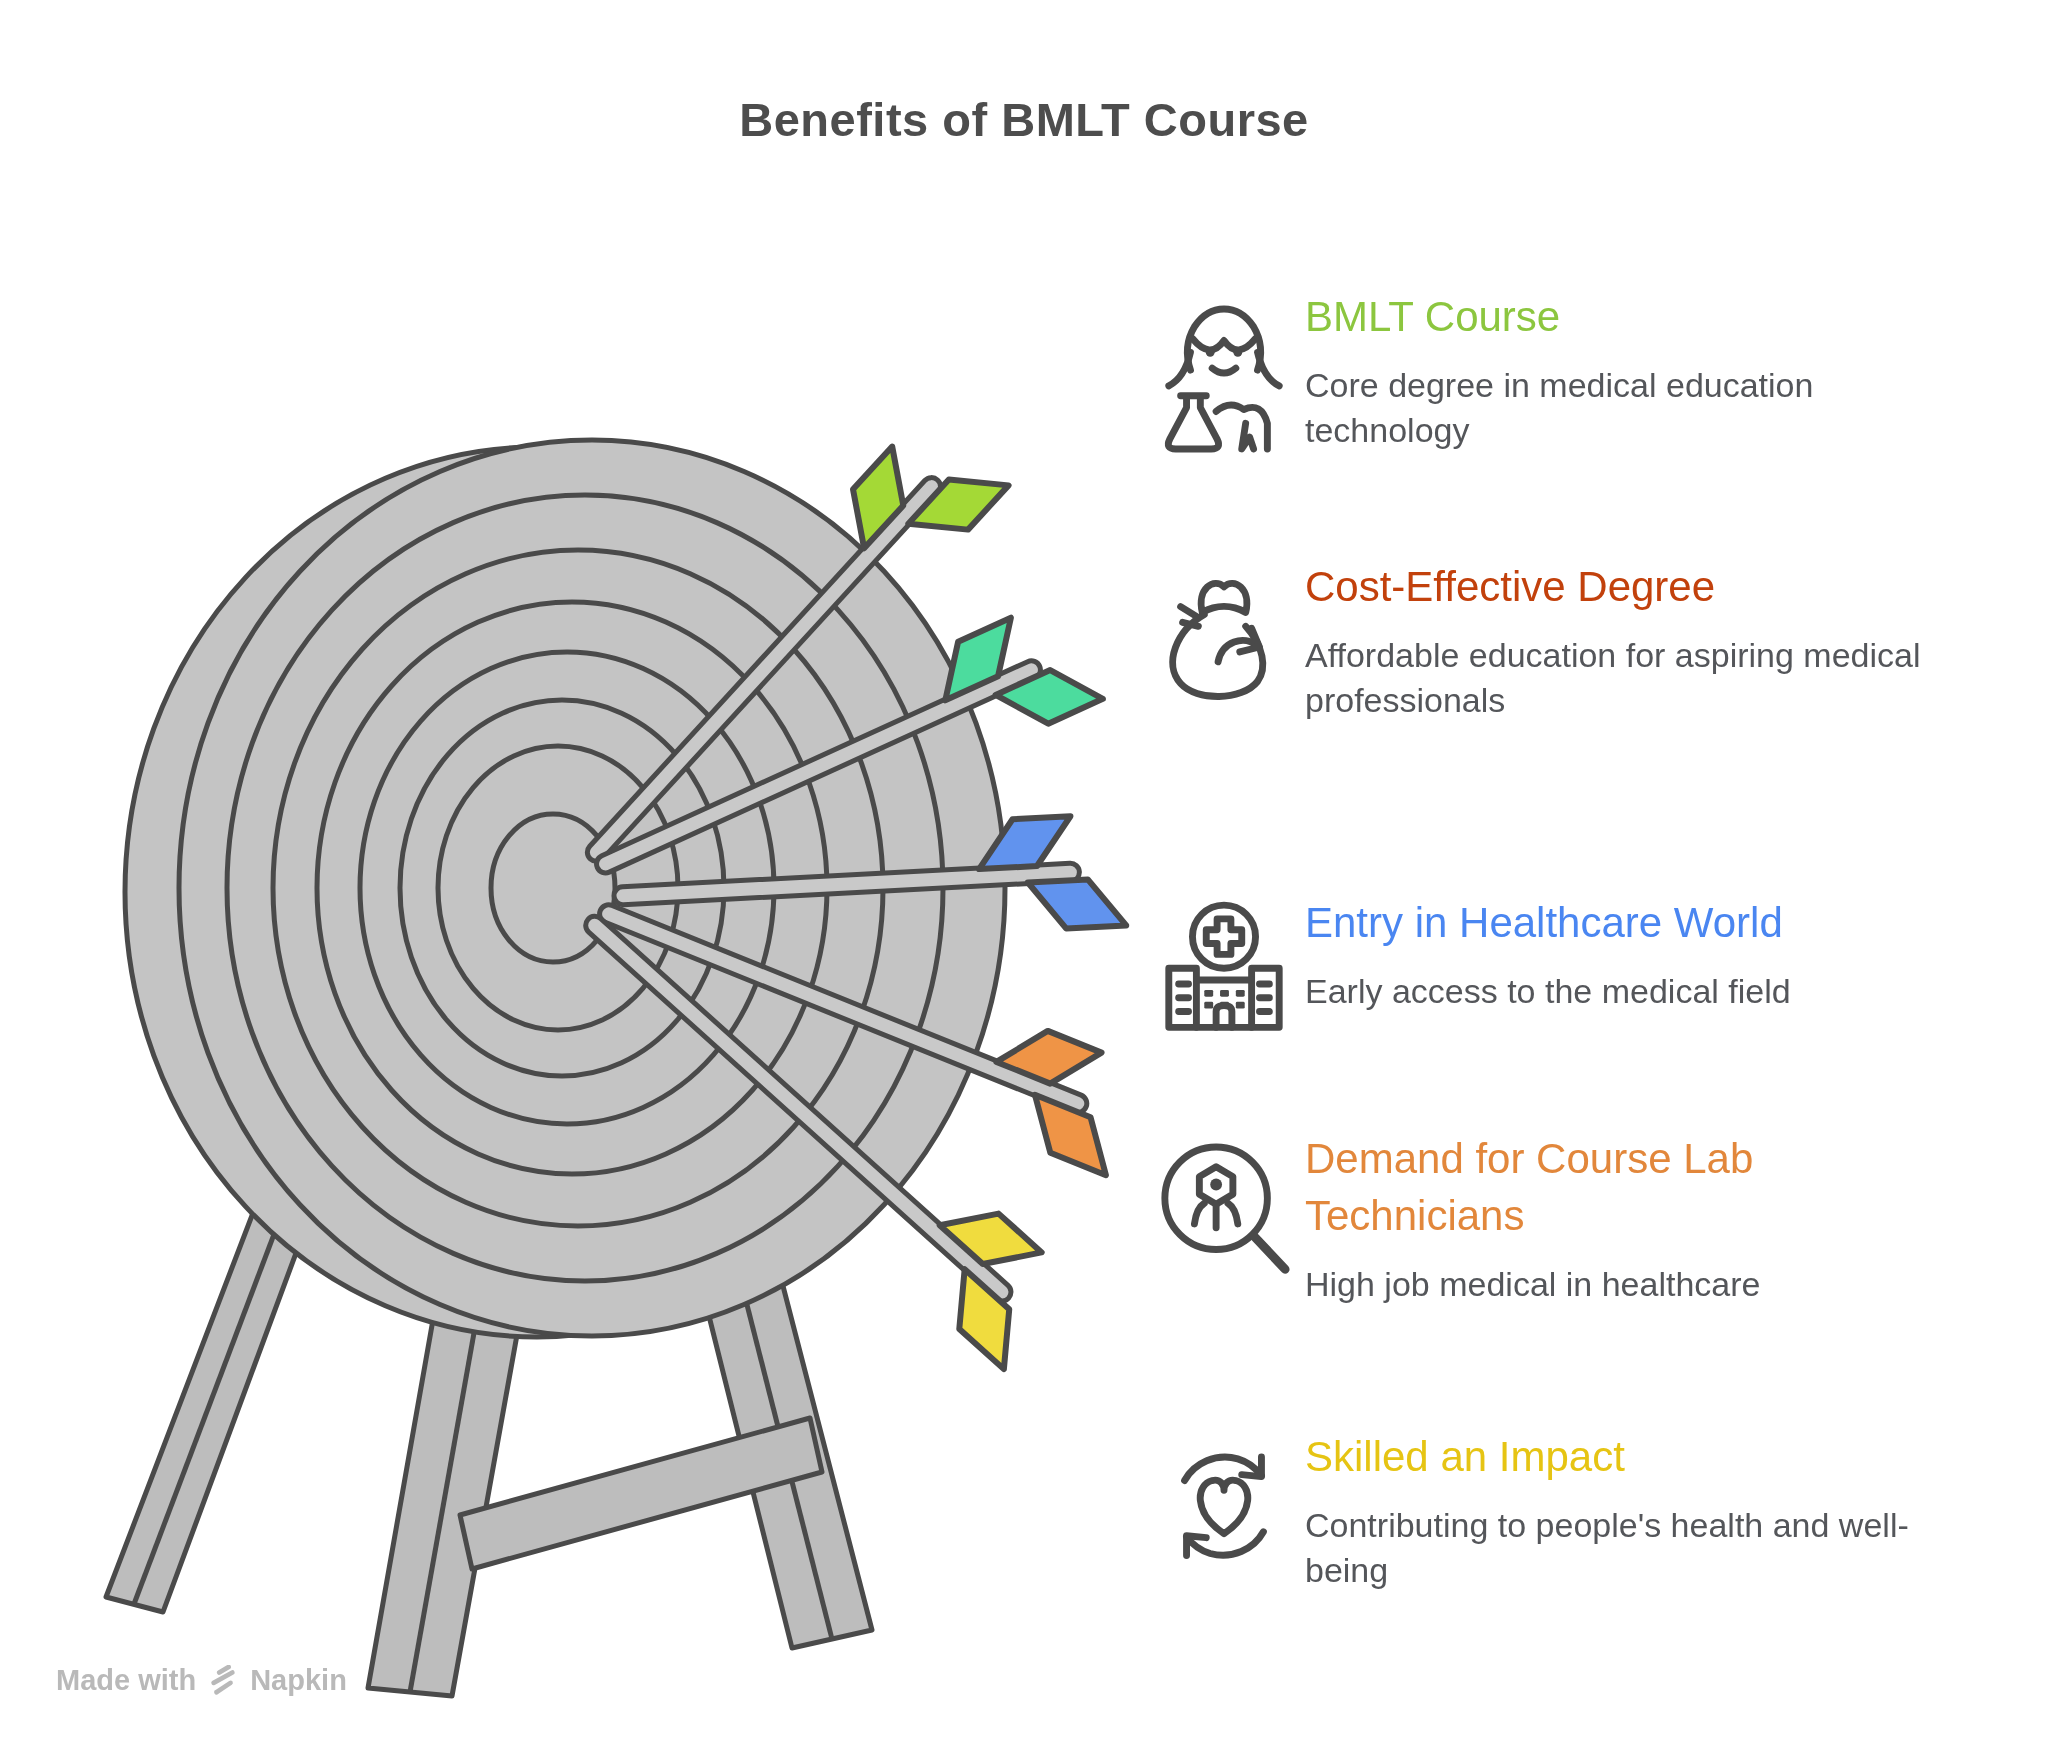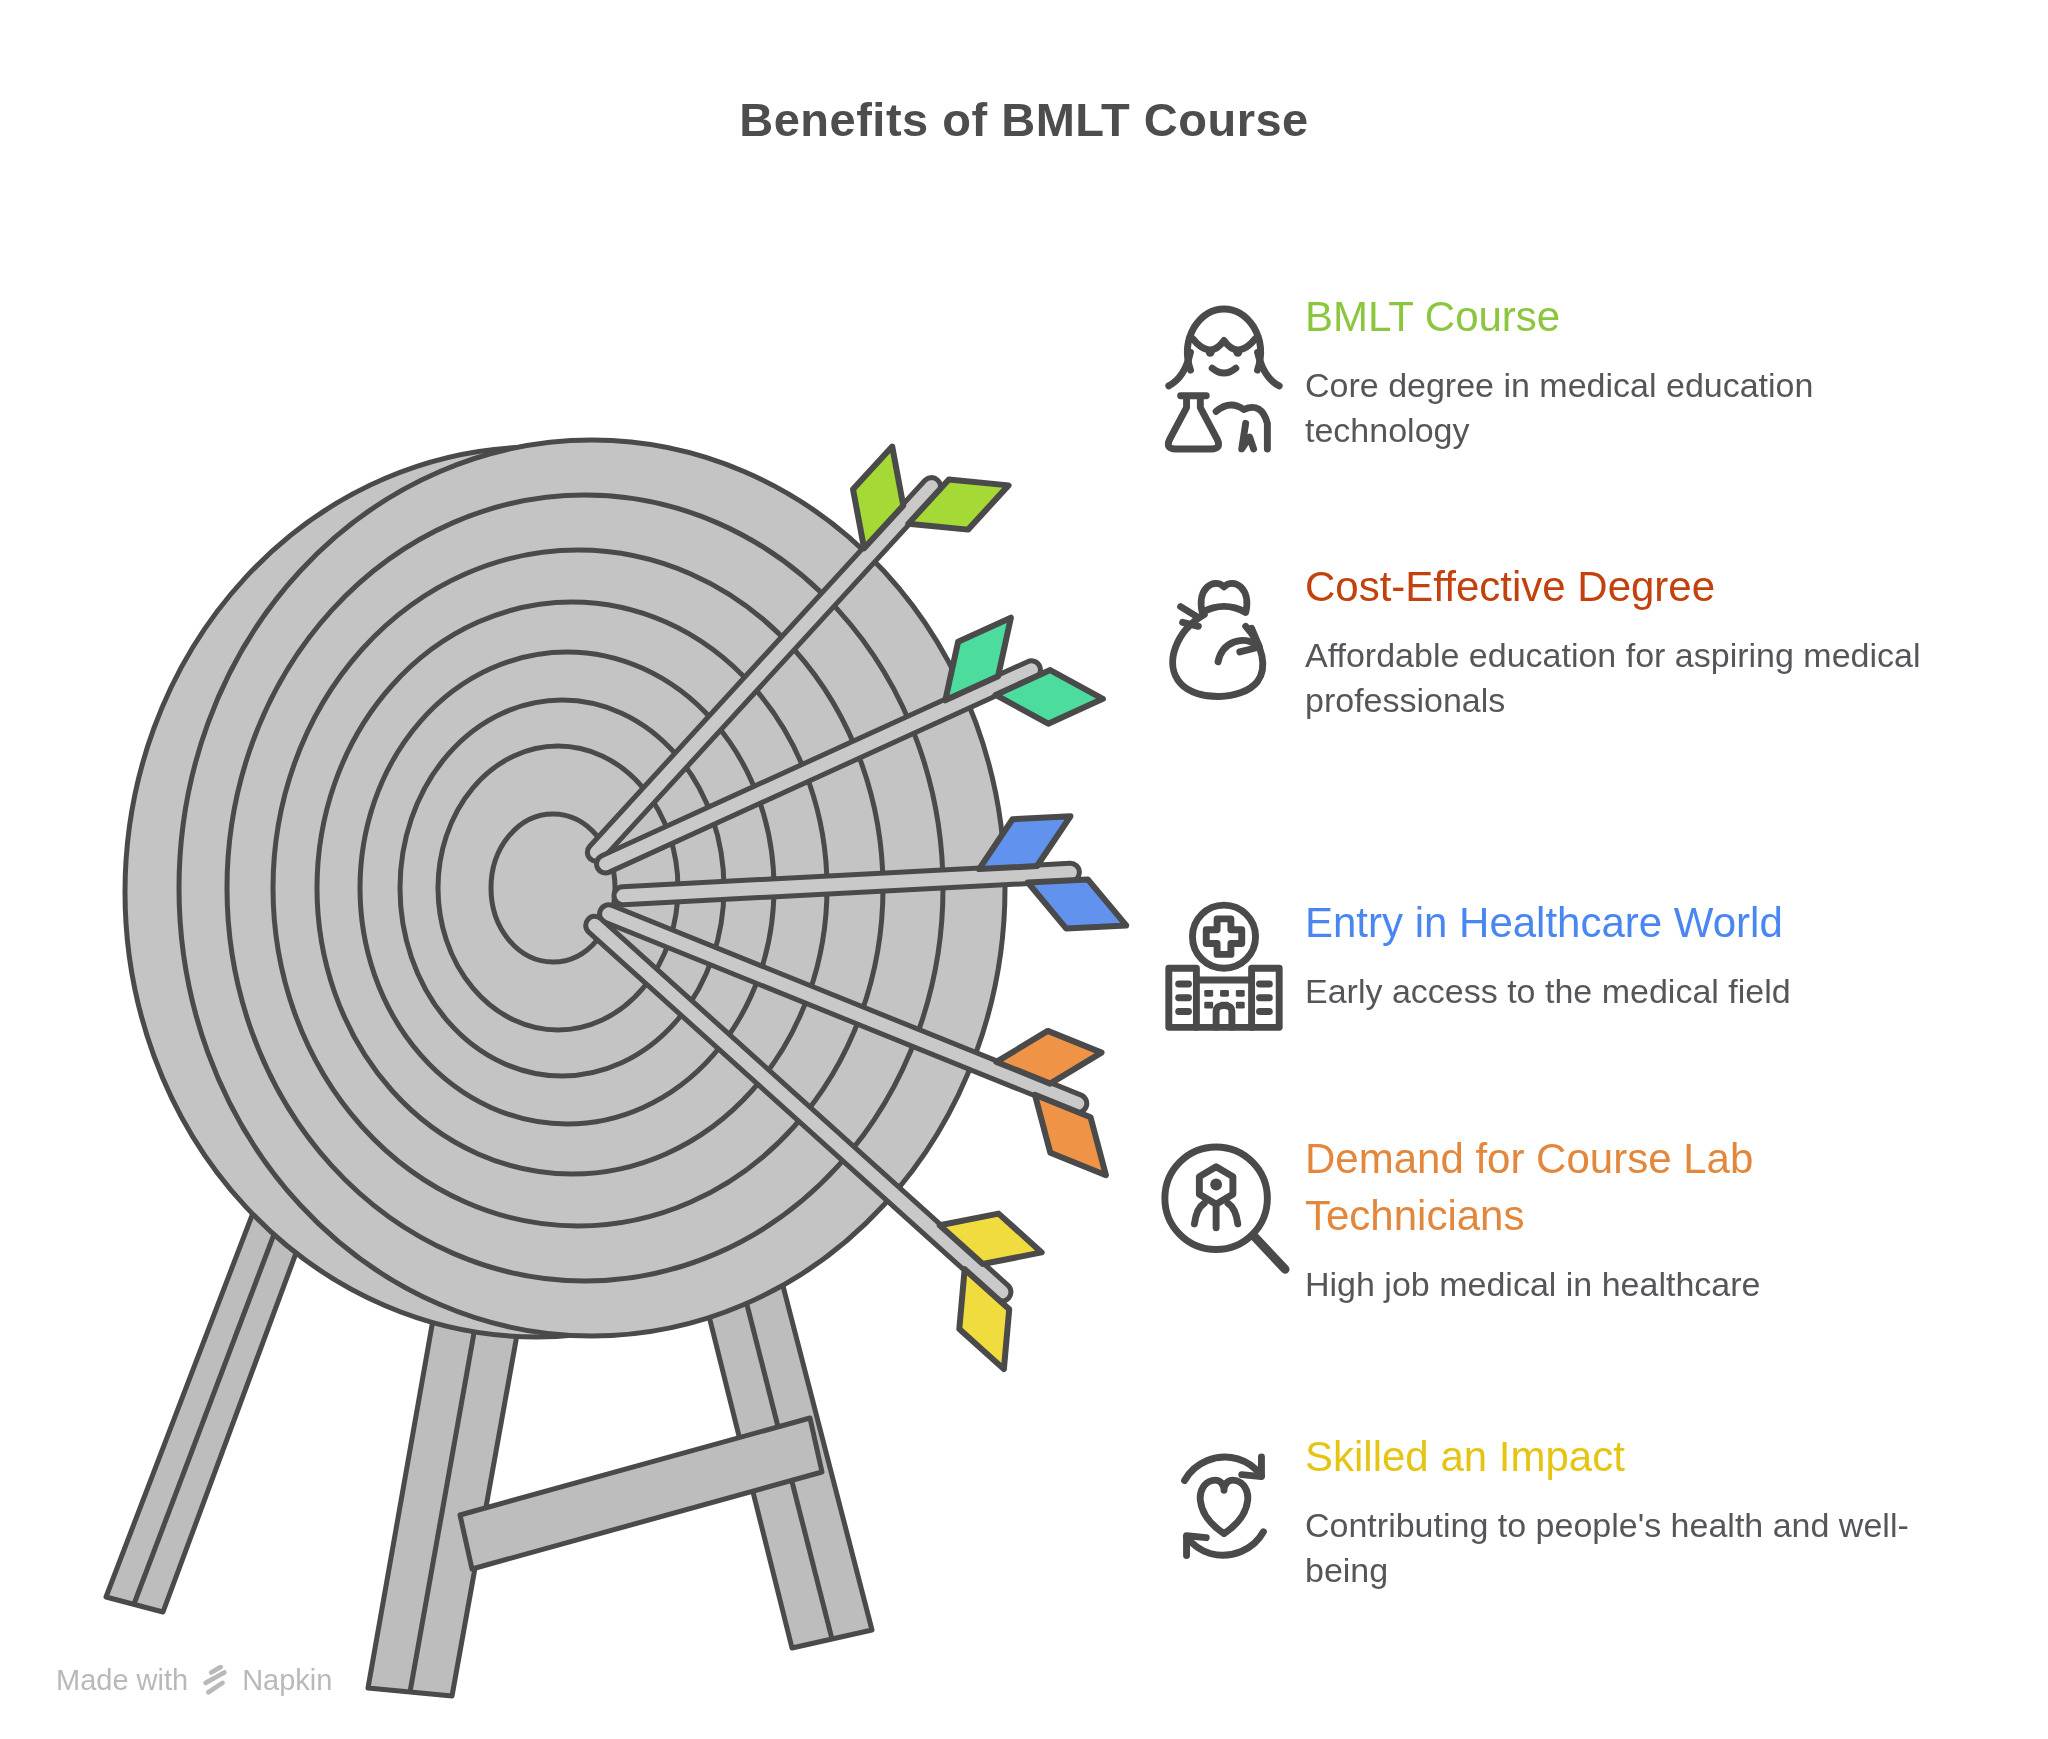--- a/index.html
+++ b/index.html
@@ -17,21 +17,21 @@
   .benefit-icon{position:absolute;left:0;top:2px;width:138px;height:172px;}
   .benefit-heading{margin-left:150px;font-size:42px;line-height:57px;font-weight:400;max-width:660px;}
   .benefit-desc{margin-left:150px;margin-top:18px;font-size:34px;line-height:45px;color:#54565a;max-width:655px;}
   .item-1{top:256px;margin-top:32px;}
   .item-2{top:558px;}
   .item-3{top:854px;margin-top:40px;}
   .item-4{top:1130px;}
   .item-5{top:1428px;}
   .footer{
     position:absolute;left:56px;top:1664px;display:flex;align-items:center;gap:12px;
-    color:#b9b9b9;font-size:29px;
+    color:#b9b9b9;font-size:29px;font-weight:bold;
   }
   .ic{stroke:#4a4a4a;stroke-width:7;fill:none;stroke-linecap:round;stroke-linejoin:round;}
   .ic-fill{fill:#4a4a4a;stroke:none;}
 </style>
 </head>
 <body>
 
 <div class="page-title">Benefits of BMLT Course</div>
 
 <svg class="illustration" viewBox="0 0 2048 1739" aria-hidden="true">

